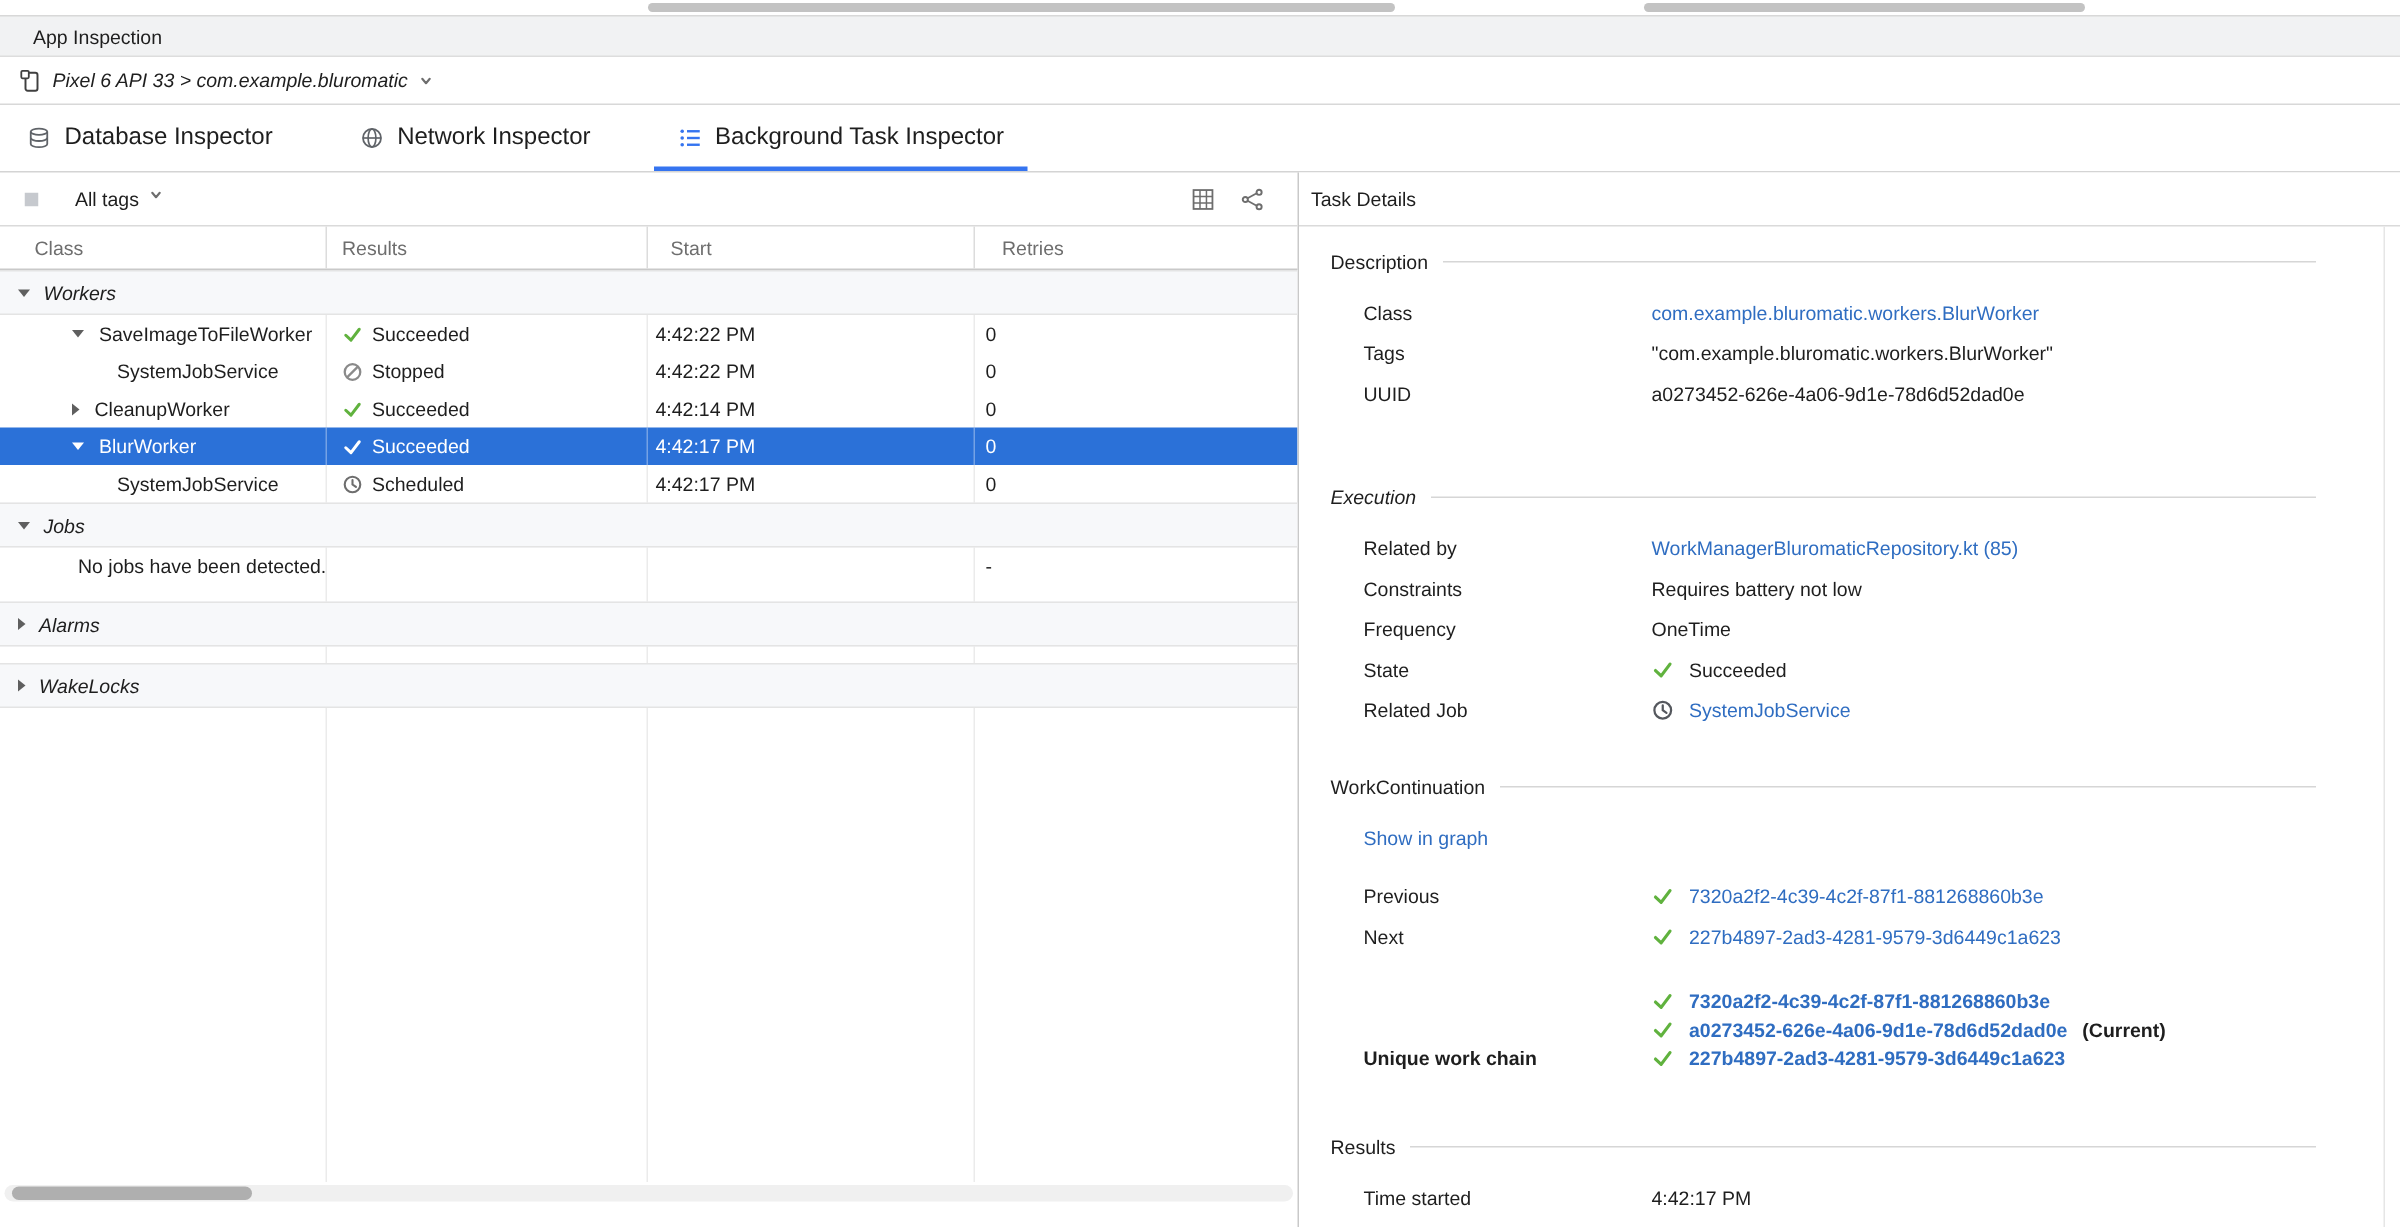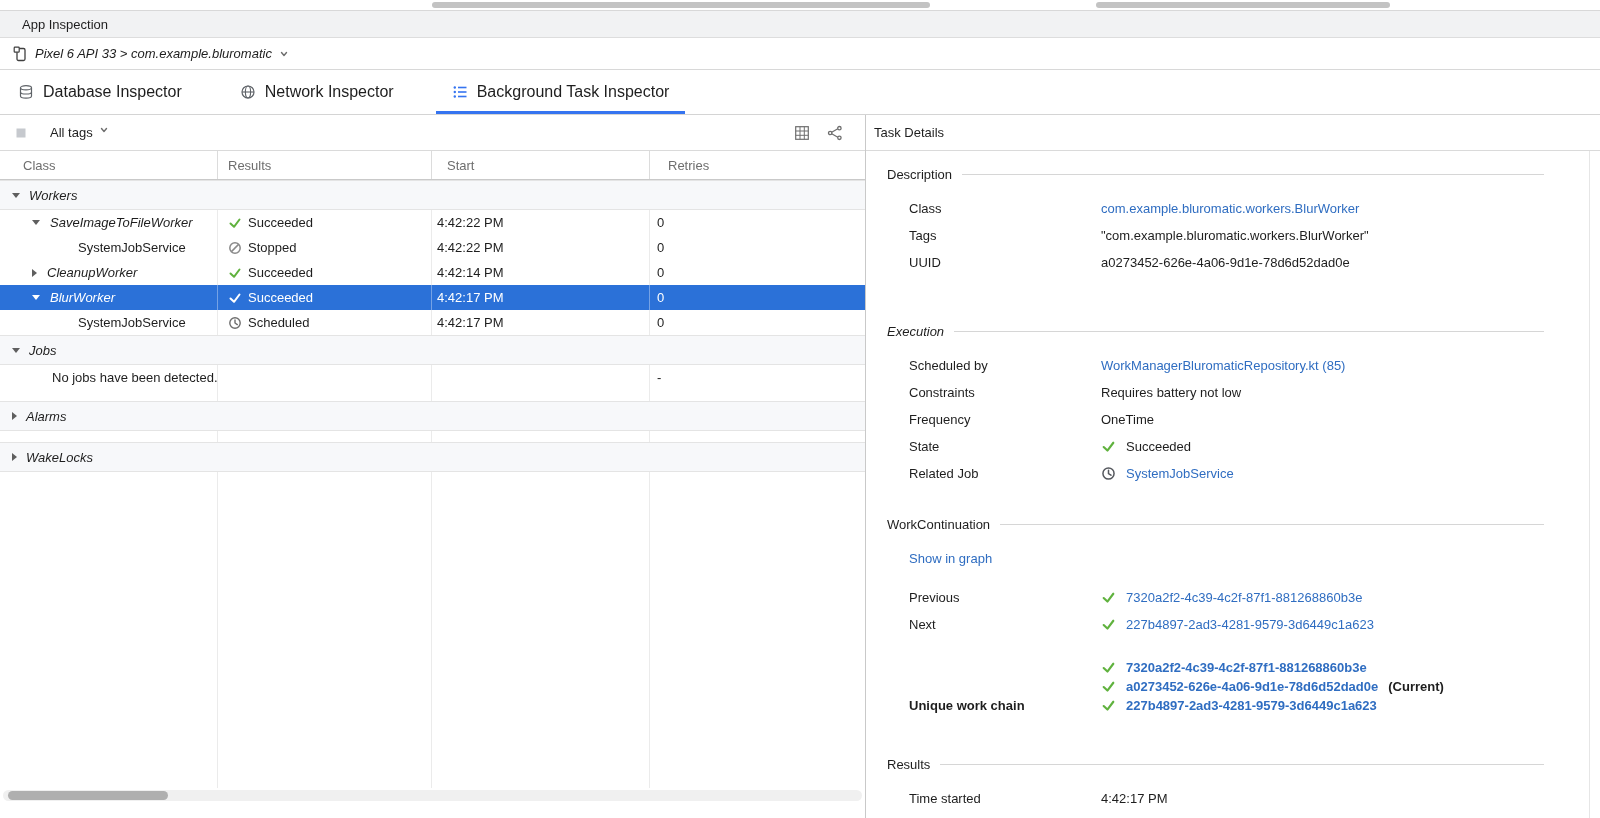--- a/index.html
+++ b/index.html
@@ -58,21 +58,21 @@
   .vline{ position:absolute; top:0; bottom:0; width:1px; background:var(--line); z-index:0; }
   .v1{ left:217px } .v2{ left:431px } .v3{ left:649px }
 
   .band{ height:30px; background:#F7F8FA; border-top:1px solid #E4E4E4; border-bottom:1px solid #E4E4E4;
     display:flex; align-items:center; padding-left:12px; gap:9px; position:relative; z-index:1;font-style:italic; }
   .spacer{ height:11px; }
 
   .row{ height:25px; display:flex; position:relative; z-index:1; }
   .row>div{ overflow:hidden; white-space:nowrap; }
   .c-class{ width:218px; display:flex; align-items:center; }
-  .c-class.lvl1{ padding-left:32px; gap:10px;font-style:italic; }
+  .c-class.lvl1{ padding-left:48px; gap:10px; }
   .c-class.lvl2{ padding-left:78px; }
   .c-class.plain{ padding-left:52px; }
   .c-status{ width:214px; display:flex; align-items:center; gap:6px; padding-left:10px; }
   .c-start{ width:218px; padding-left:5px; line-height:25px; }
   .c-retries{ flex:1; padding-left:7px; line-height:25px; }
   .row.sel{ background:var(--sel); color:#fff; }
   .row.sel .c-class, .row.sel .c-status, .row.sel .c-start{ border-right:1px solid rgba(255,255,255,.35); }
   .row.sel .icon-check path{ stroke:#fff; }
   .row.sel .tri-d{ border-top-color:#fff; }
 
@@ -345,21 +345,21 @@
             <span class="dval">a0273452-626e-4a06-9d1e-78d6d52dad0e</span>
           </div>
         </div>
 
         <div class="section-h m-exec">
           <span>Execution</span>
           <span class="hline"></span>
         </div>
         <div class="section-b">
           <div class="drow">
-            <span class="dlabel">Scheduled by</span>
+            <span class="dlabel">Related by</span>
             <span class="dval link">WorkManagerBluromaticRepository.kt (85)</span>
           </div>
           <div class="drow">
             <span class="dlabel">Constraints</span>
             <span class="dval">Requires battery not low</span>
           </div>
           <div class="drow">
             <span class="dlabel">Frequency</span>
             <span class="dval">OneTime</span>
           </div>

